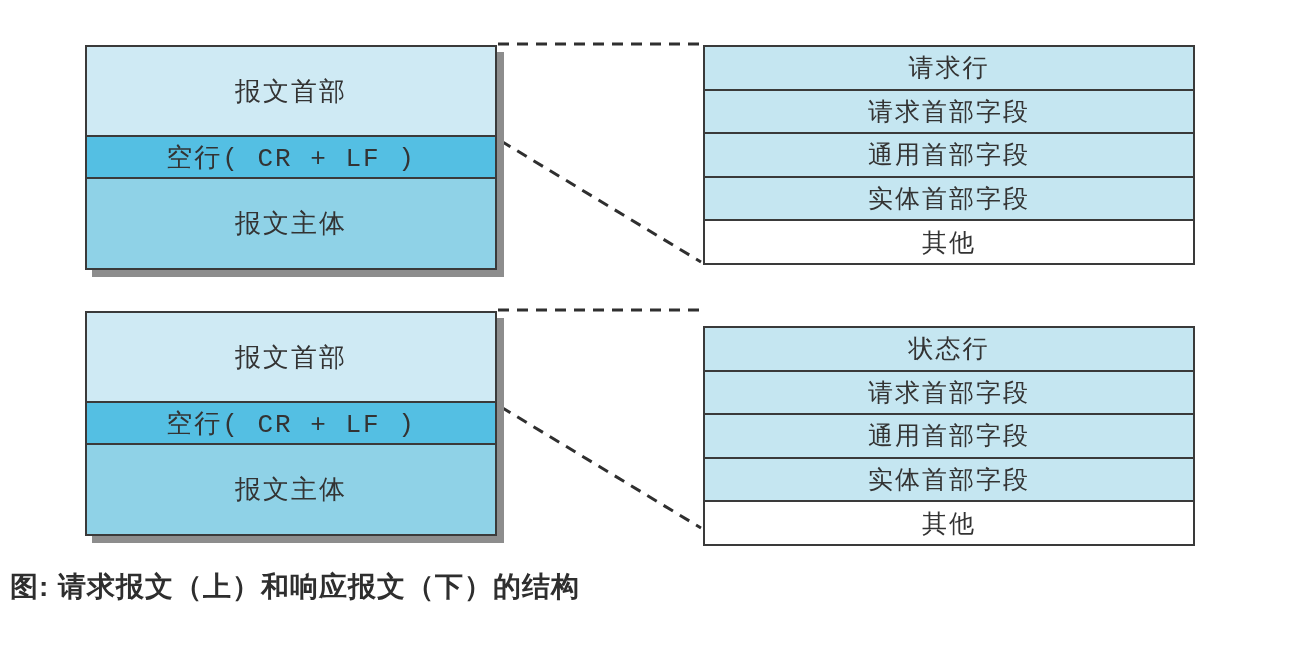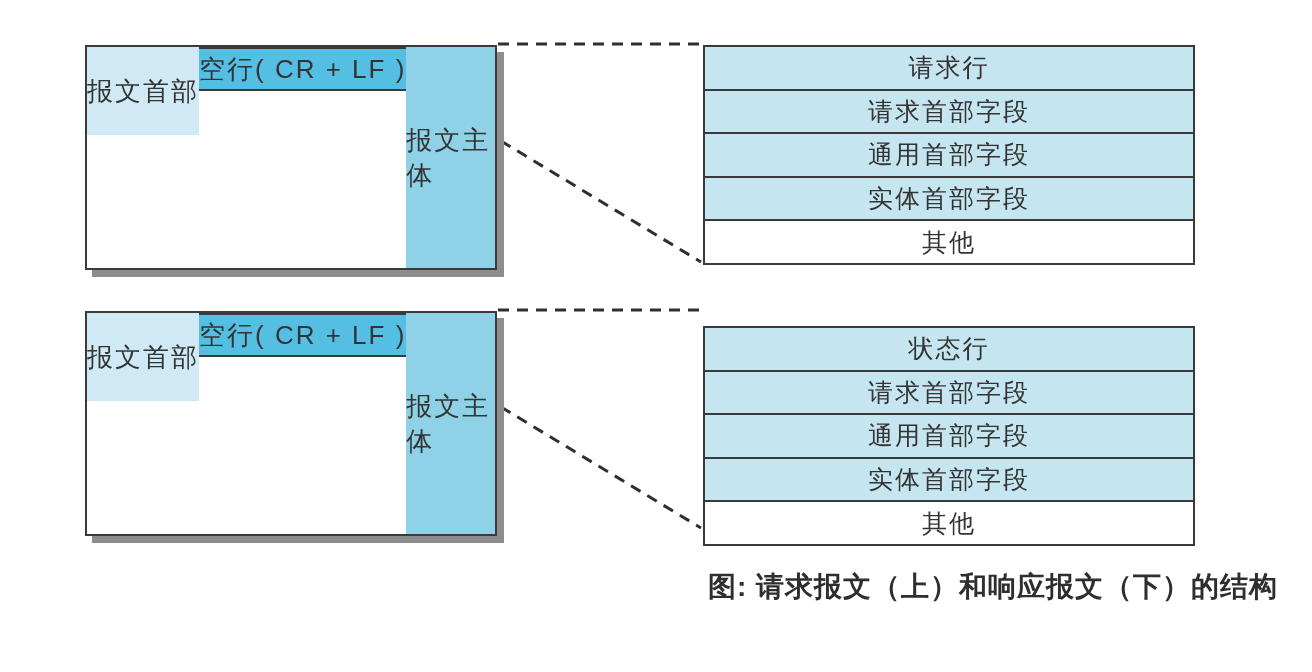--- a/index.html
+++ b/index.html
@@ -19,21 +19,22 @@
 
   
   .msg-box {
     position: absolute;
     left: 85px;
     width: 408px;
     height: 221px;
     border: 2px solid var(--box-border, #3a3a3a);
     box-shadow: 7px 7px 0 var(--shadow, #8d8d8d);
     display: flex;
-    flex-direction: row;
+    flex-direction: column;
+    font-family: Liberation Mono, monospace;
   }
   .msg-box.top { top: 45px; }
   .msg-box.bottom { top: 311px; }
 
   .msg-section {
     display: flex;
     align-items: center;
     justify-content: center;
     font-size: 26px;
     letter-spacing: 2px;
@@ -87,23 +88,23 @@
     position: absolute;
     top: 0;
     left: 0;
     pointer-events: none;
   }
 
   
   .caption {
     position: absolute;
     top: 568px;
-    left: 16px;
+    left: 10px;
     width: 1262px;
-    text-align: right;
+    text-align: left;
     font-size: 28px;
     font-weight: bold;
     letter-spacing: 1px;
     color: var(--caption-text, #2e2e2e);
   }
 </style>
 </head>
 <body>
 
 <div class="canvas">

